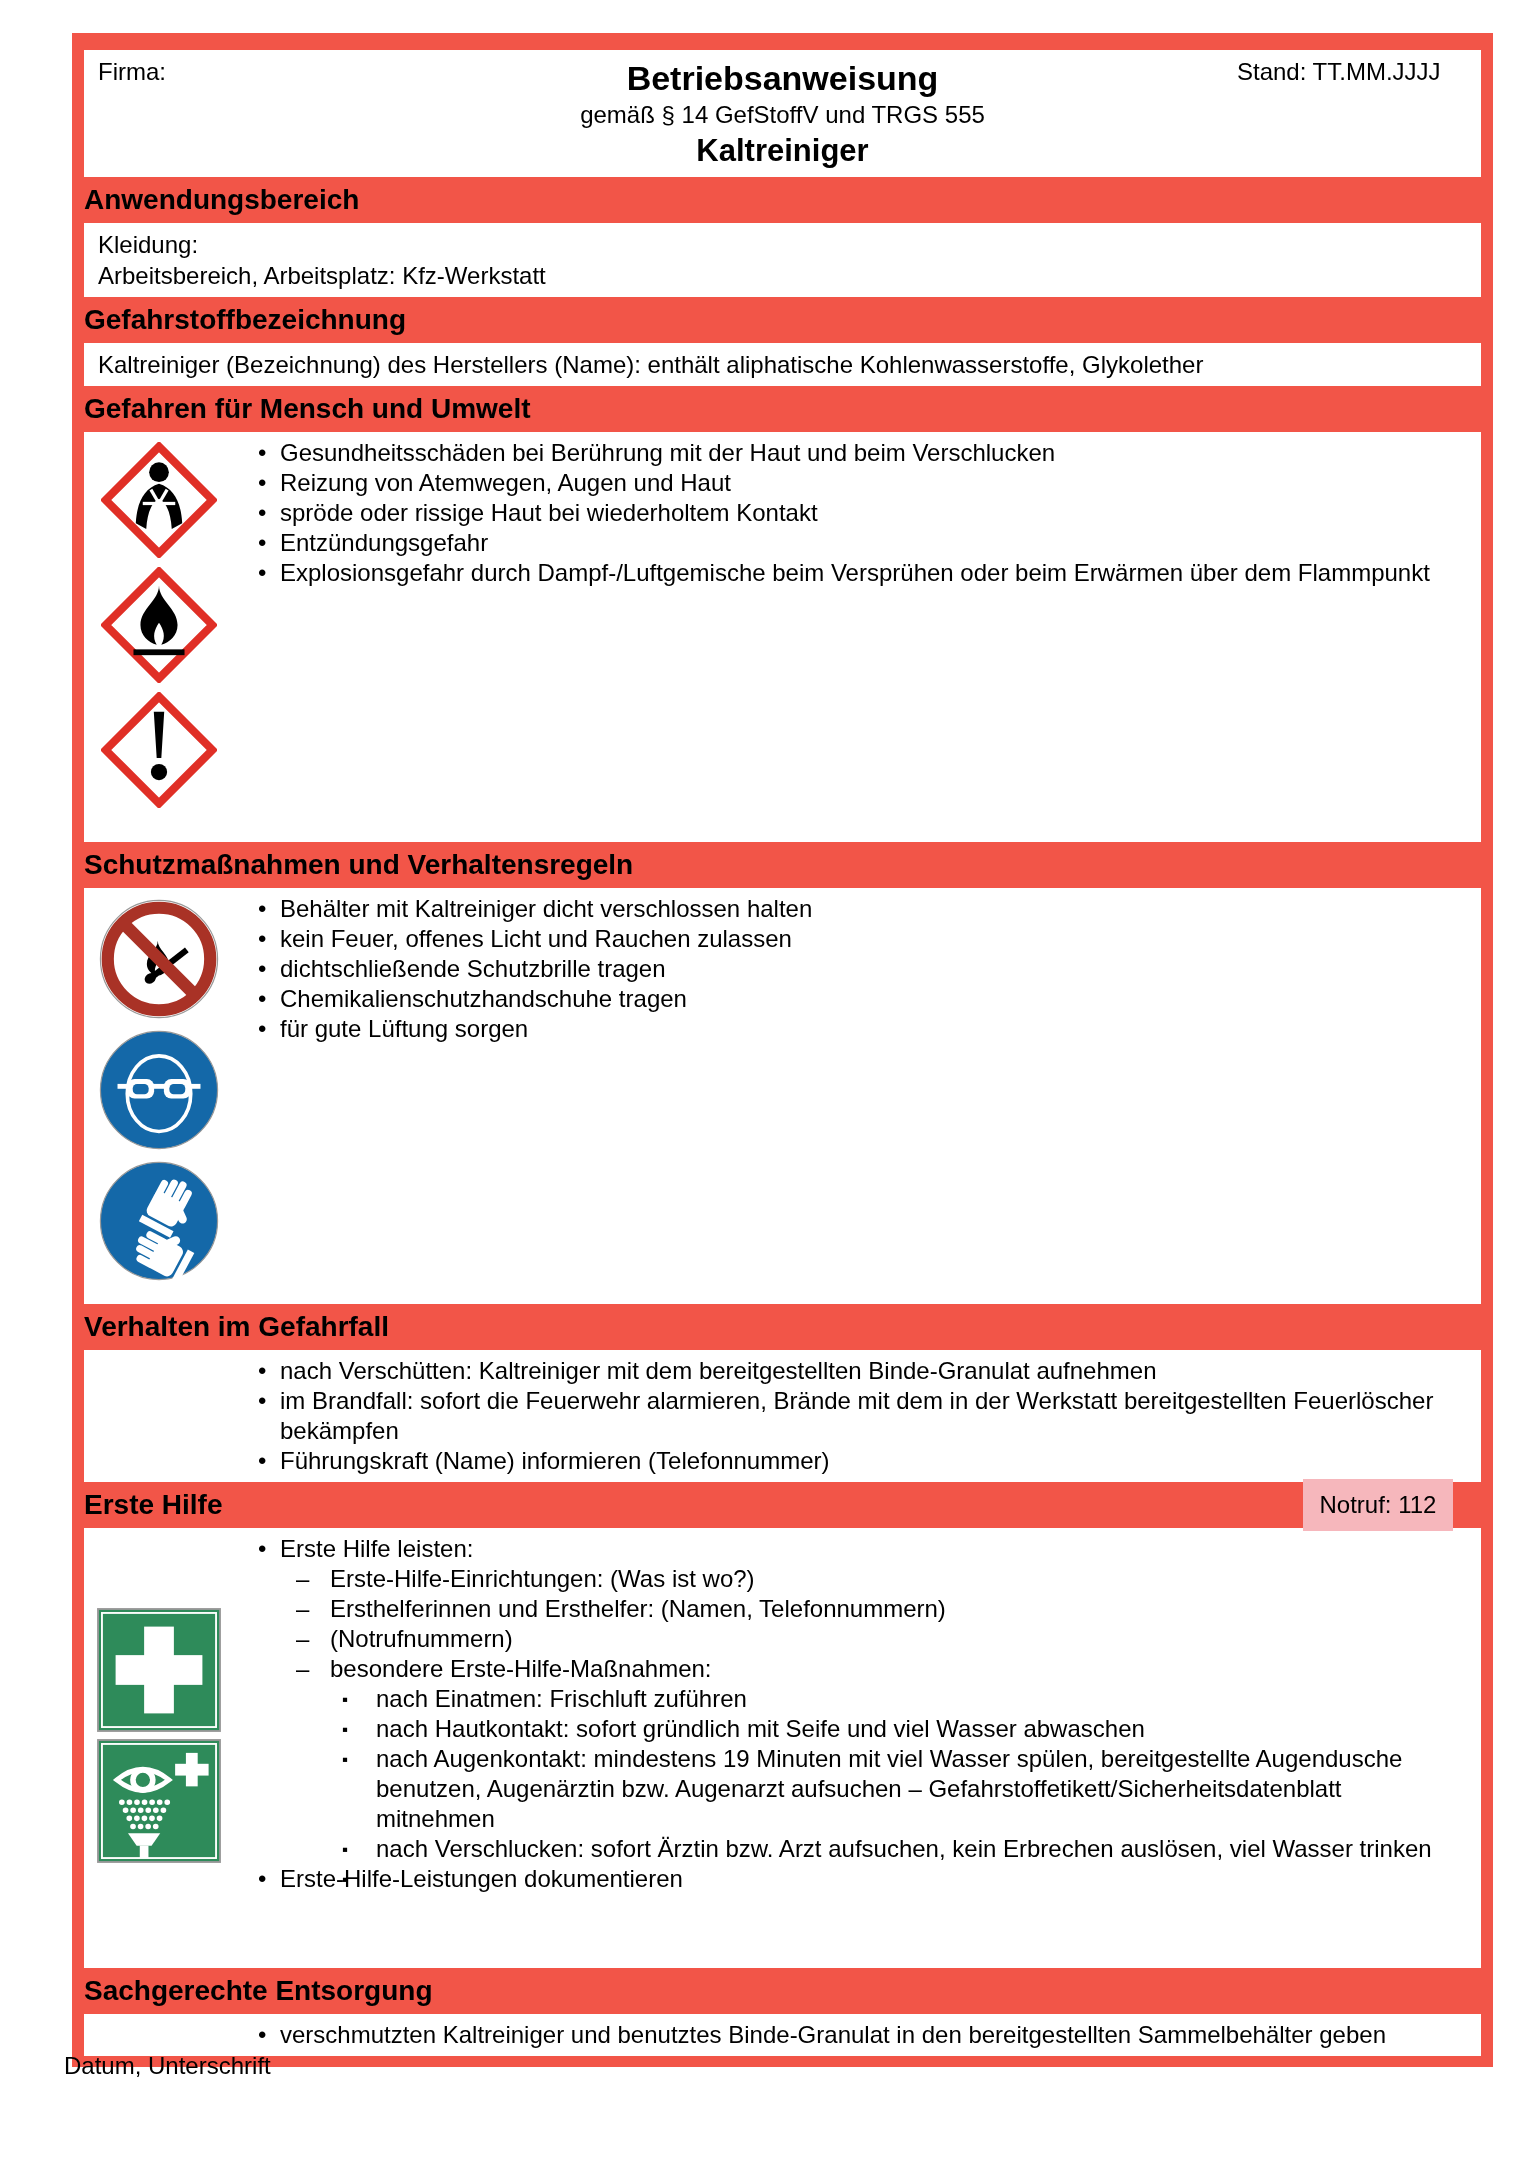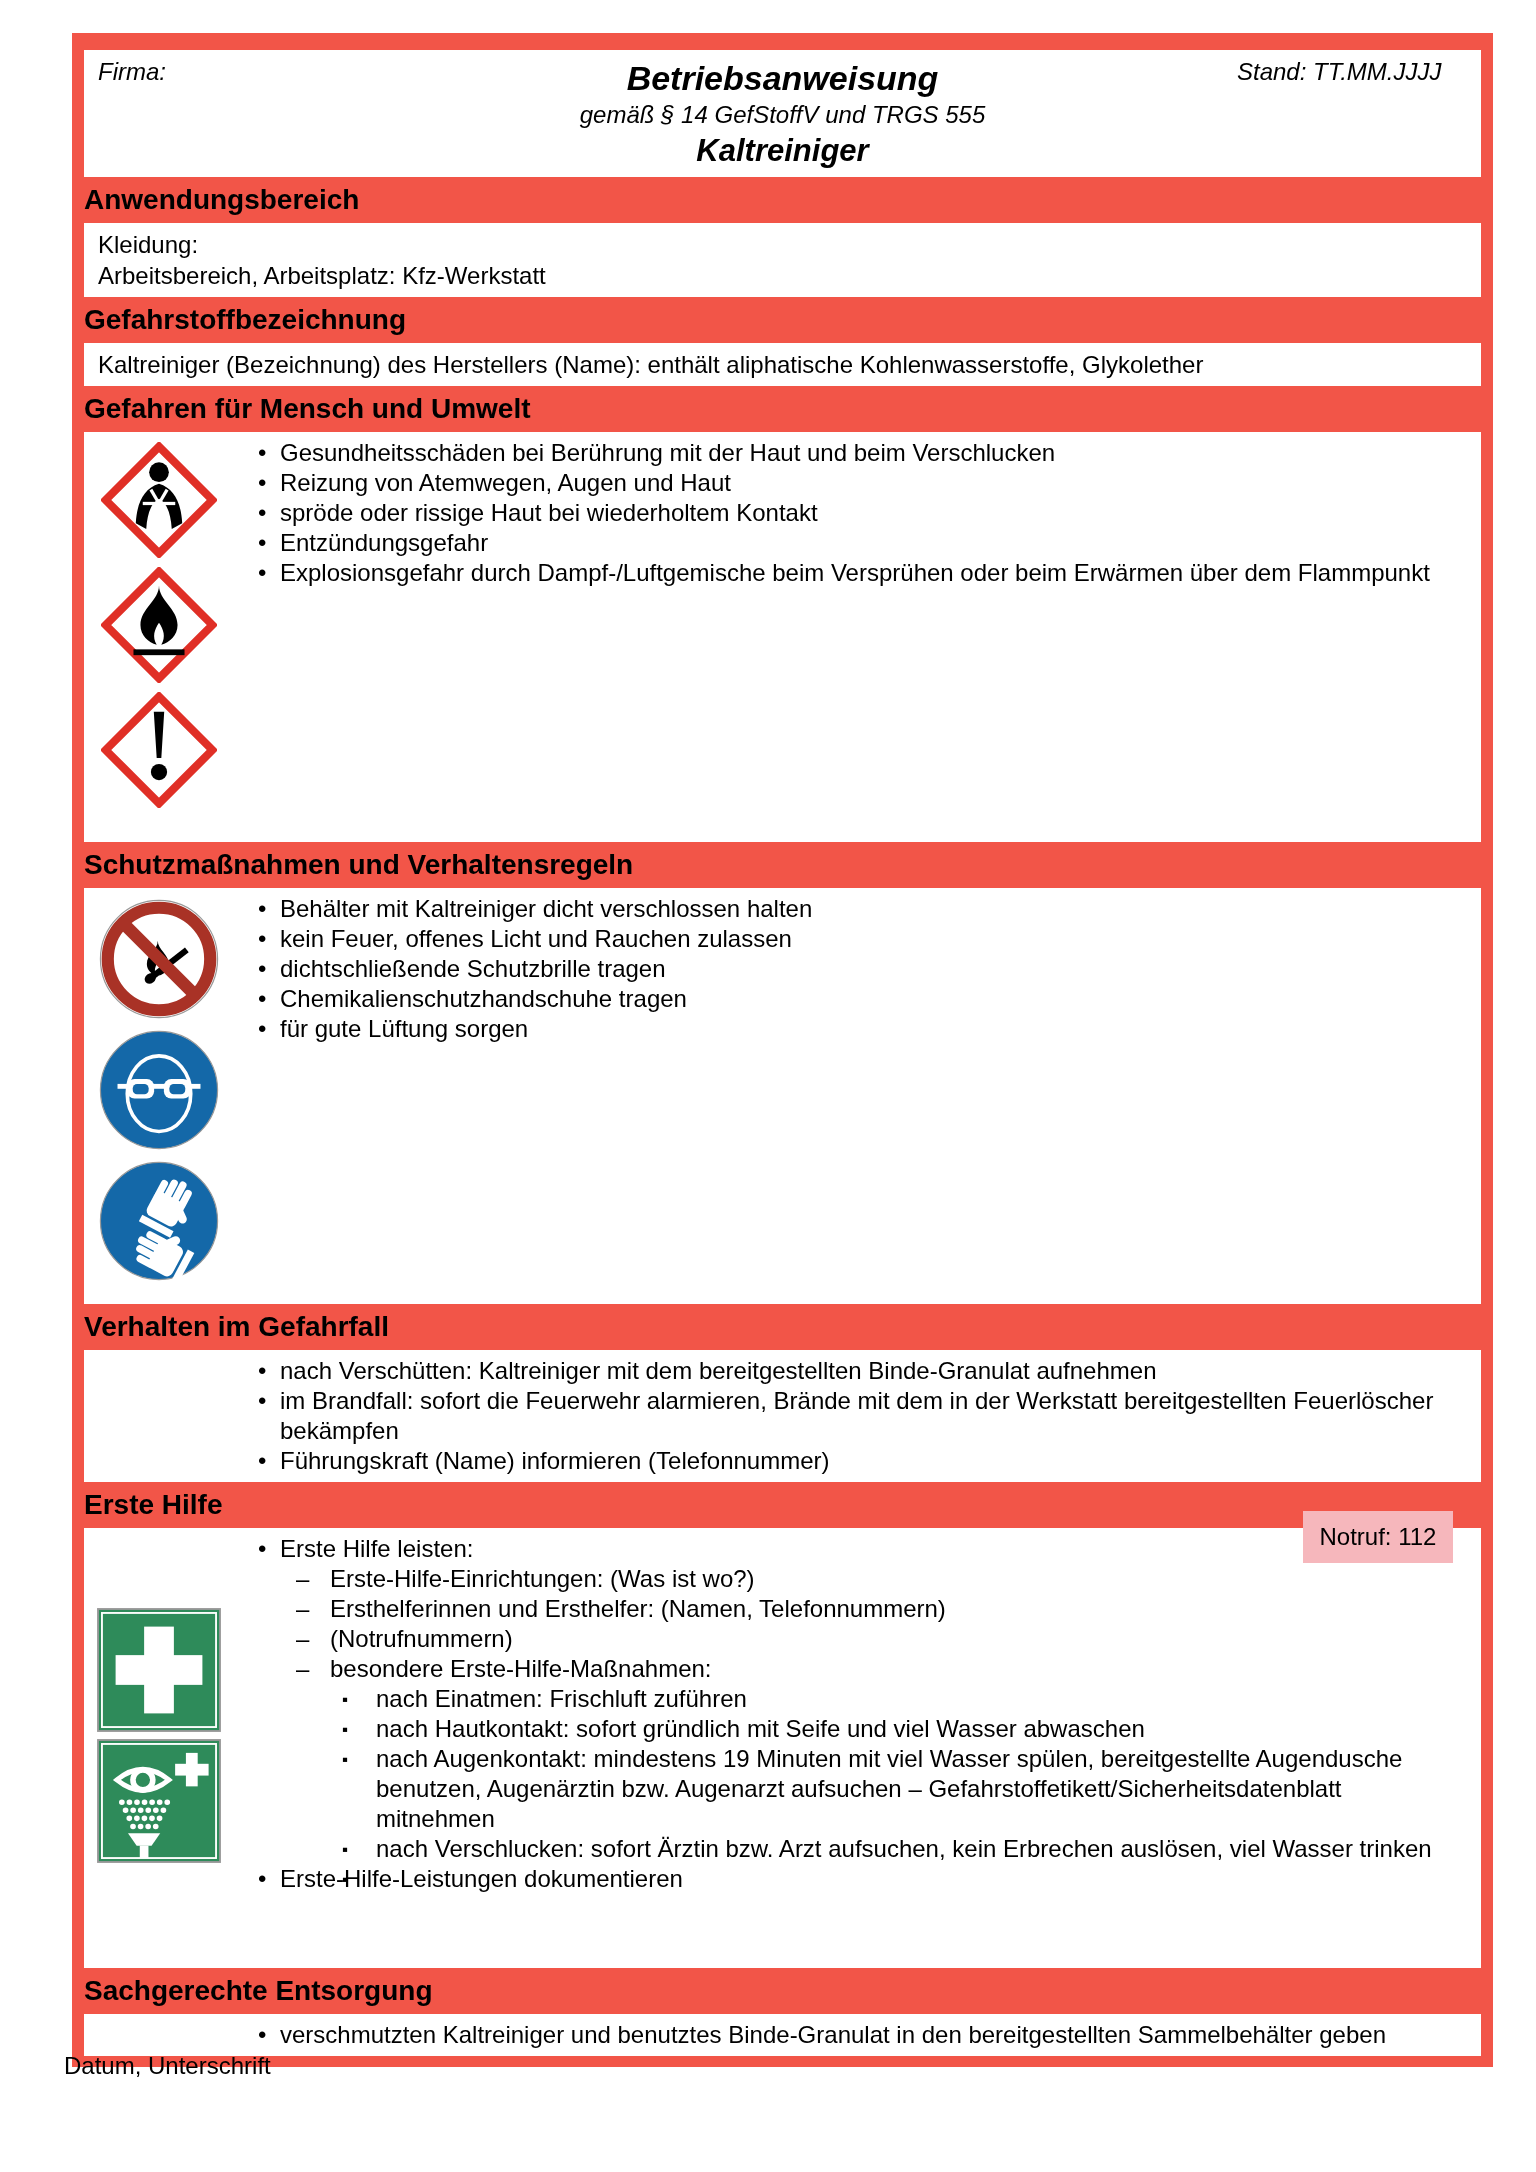--- a/index.html
+++ b/index.html
@@ -1,21 +1,21 @@
 <!DOCTYPE html>
 <html><head>
 <meta charset="utf-8">
 <style>
   html,body{margin:0;padding:0;background:#fff;}
   body{width:1536px;height:2172px;position:relative;font-family:"Liberation Sans",sans-serif;color:#000;}
   .frame{position:absolute;left:72px;top:33px;width:1421px;background:#F25548;padding:17px 12px 11px 12px;box-sizing:border-box;}
   .white-box{background:#fff;}
   .band{height:46px;display:flex;align-items:center;font-size:28px;font-weight:bold;position:relative;}
   .band span{display:inline-block;}
-  .header-box{display:grid;grid-template-columns:230px 1fr 230px;padding:8px 14px 6px 14px;min-height:100px;box-sizing:content-box;font-style:italic;}
+  .header-box{display:grid;grid-template-columns:230px 1fr 230px;padding:8px 14px 6px 14px;min-height:100px;box-sizing:content-box;}
   .header-left{font-size:24px;text-align:left;}
   .header-center{text-align:center;}
   .header-right{font-size:24px;text-align:left;}
   .doc-title{font-size:34px;font-weight:bold;line-height:40px;}
   .doc-subtitle{font-size:24px;line-height:33px;}
   .doc-product{font-size:31px;font-weight:bold;line-height:40px;}
   .box{background:#fff;font-size:24px;line-height:30px;padding:6px 20px 6px 14px;}
   .plain-line{line-height:31px;}
   .split{display:flex;padding:6px 20px 6px 0;}
   .icons{width:150px;flex:0 0 150px;display:flex;flex-direction:column;align-items:center;gap:9px;padding-top:4px;}
@@ -25,21 +25,21 @@
   .li .mk{position:absolute;left:24px;top:0;}
   .li.l1{padding-left:46px;}
   .li.l1 .mk{left:24px;}
   .li.l2{padding-left:96px;}
   .li.l2 .mk{left:62px;}
   .li.l3{padding-left:142px;}
   .li.l3 .mk{left:108px;font-size:17px;top:1px;}
   .min-gefahren{min-height:398px;}
   .min-schutz{min-height:404px;}
   .min-erste{min-height:428px;}
-  .notruf{position:absolute;right:28px;top:-3px;height:52px;width:150px;background:#F6B7BC;font-size:24px;font-weight:normal;display:flex;align-items:center;justify-content:center;margin-top:32px;}
+  .notruf{position:absolute;right:28px;top:-3px;height:52px;width:150px;background:#F6B7BC;font-size:24px;font-weight:normal;display:flex;align-items:center;justify-content:center;}
   .footer{position:absolute;left:64px;top:2052px;font-size:24px;}
   svg{display:block;}
 </style>
 </head>
 <body>
 
 <div class="frame">
 
   <div class="white-box header-box">
     <div class="header-left">Firma:</div>

